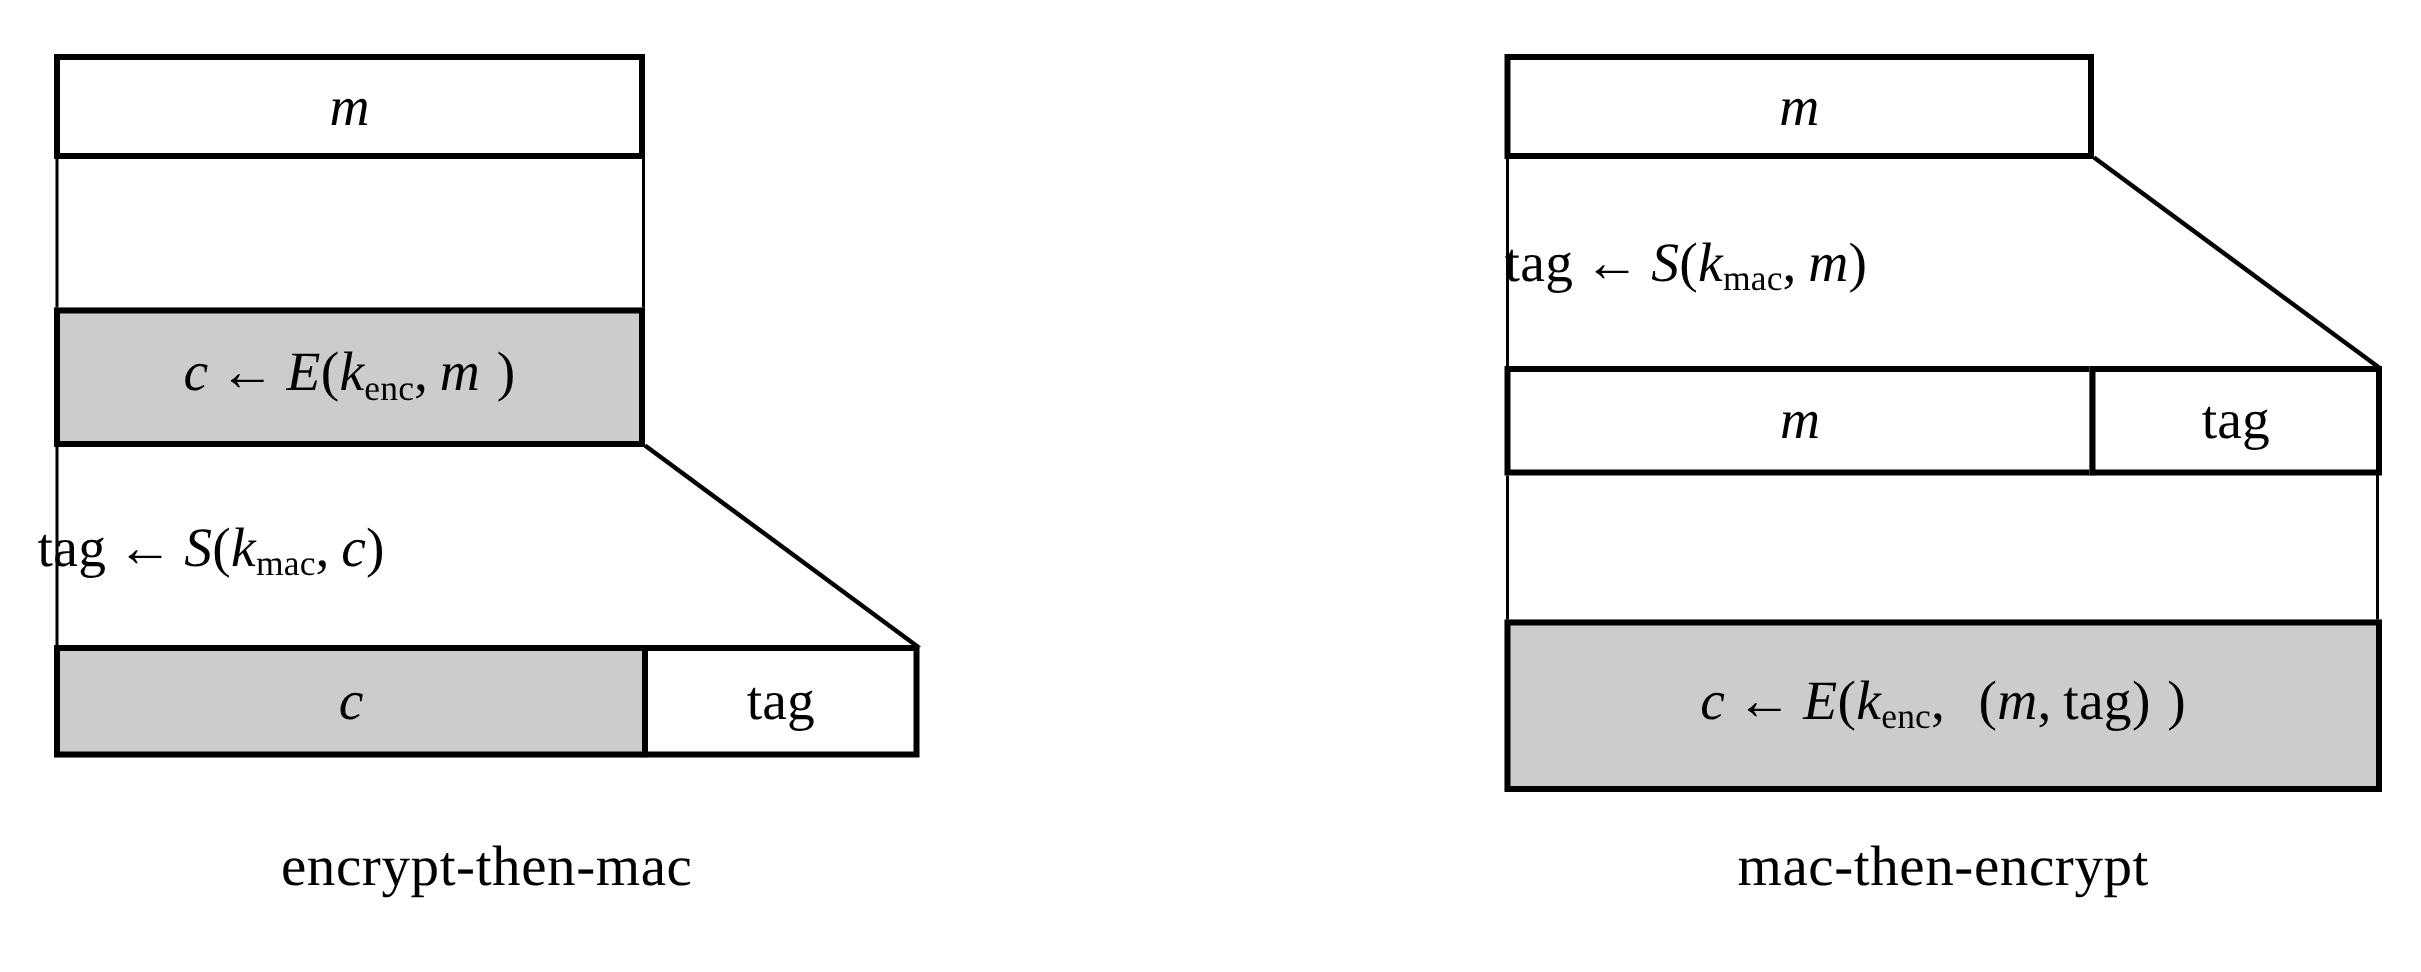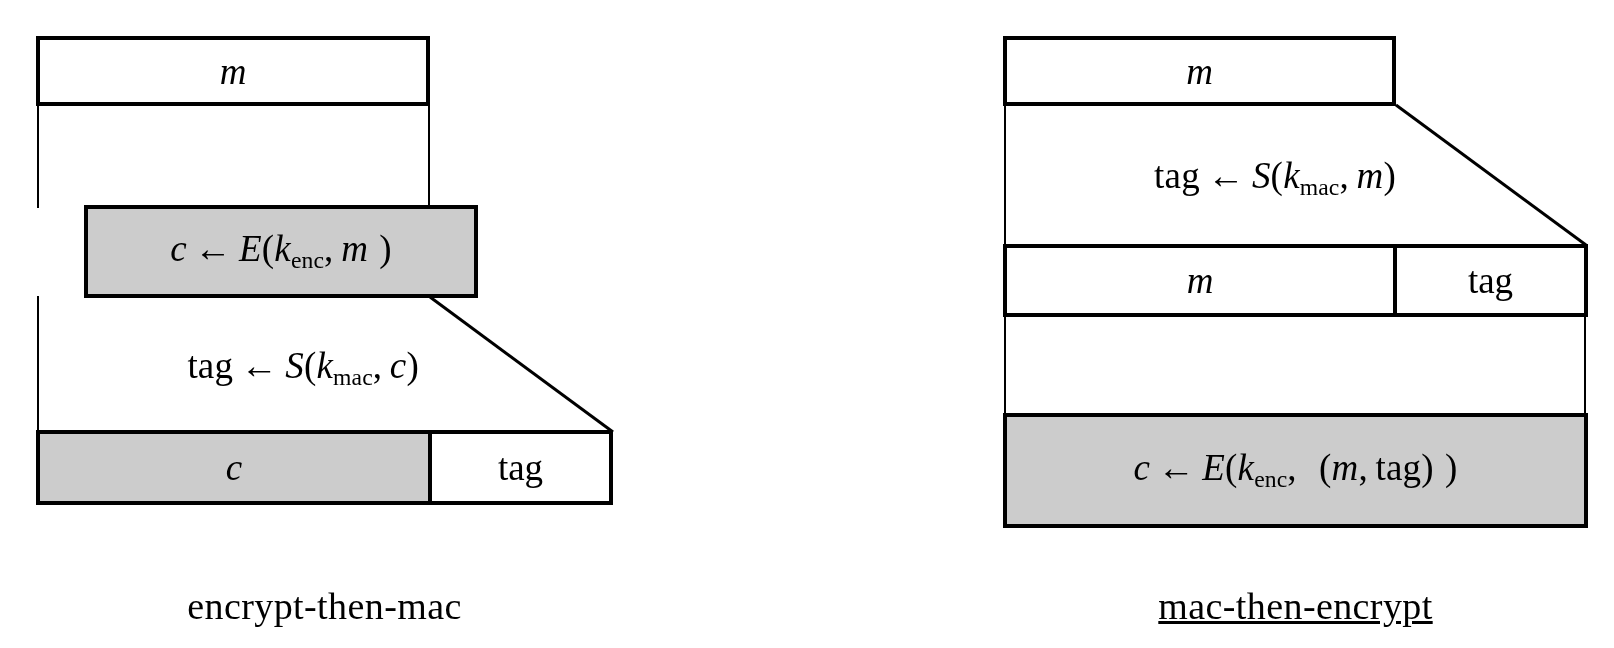--- a/index.html
+++ b/index.html
@@ -46,31 +46,30 @@
     position: absolute;
     background: #000000;
   }
   .thin-line.v { width: 2px; }
 
   
   .funnel-label {
     position: absolute;
     display: flex;
     align-items: center;
-    justify-content: flex-end;
+    justify-content: flex-start;
     white-space: nowrap;
   }
 
   .caption {
     position: absolute;
     text-align: center;
     white-space: nowrap;
     font-size: 38px;
     letter-spacing: 0.4px;
-    margin-top: 28px;
   }
 
   
   .math {
     white-space: nowrap;
     font-size: 37px;
     letter-spacing: 0.2px;
   }
   .math .it {
     font-style: italic;
@@ -119,21 +118,21 @@
     <div class="thin-line v" style="left:428px; top:104px; height:104px;"></div>
 
     <svg class="diag" width="1614" height="648">
       <line x1="430" y1="297" x2="613" y2="432" stroke="#000000" stroke-width="3"></line>
     </svg>
 
     <div class="box" style="left:36px; top:36px; width:394px; height:70px;">
       <span class="var">m</span>
     </div>
 
-    <div class="box shaded" style="left:36px; top:205px; width:394px; height:93px;margin-left:48px;">
+    <div class="box shaded" style="left:36px; top:205px; width:394px; height:93px;">
       <span class="math">
         <span class="it">c</span><span class="arrow">←</span><span class="it">E</span><span class="rm">(</span><span class="it">k</span><span class="sub">enc</span><span class="rm">, </span><span class="it">m</span><span class="sp"></span><span class="rm">)</span>
       </span>
     </div>
 
     <div class="funnel-label" style="left:25px; top:330px; width:394px; height:74px;">
       <span class="math">
         <span class="rm">tag</span><span class="arrow">←</span><span class="it">S</span><span class="rm">(</span><span class="it">k</span><span class="sub">mac</span><span class="rm">, </span><span class="it">c</span><span class="rm">)</span>
       </span>
     </div>
@@ -175,16 +174,16 @@
     </div>
 
     <div class="thin-line v" style="left:1584px; top:315px; height:100px;"></div>
 
     <div class="box shaded" style="left:1003px; top:413px; width:585px; height:115px;">
       <span class="math">
         <span class="it">c</span><span class="arrow">←</span><span class="it">E</span><span class="rm">(</span><span class="it">k</span><span class="sub">enc</span><span class="rm">,</span><span class="sp"></span><span class="sp"></span><span class="rm">(</span><span class="it">m</span><span class="rm">, tag)</span><span class="sp"></span><span class="rm">)</span>
       </span>
     </div>
 
-    <div class="caption" style="left:1003px; top:556px; width:585px;text-decoration:underline;">mac-then-encrypt</div>
+    <div class="caption" style="left:1003px; top:556px; width:585px;">mac-then-encrypt</div>
   </div>
 
 </div>
 
 </body></html>

